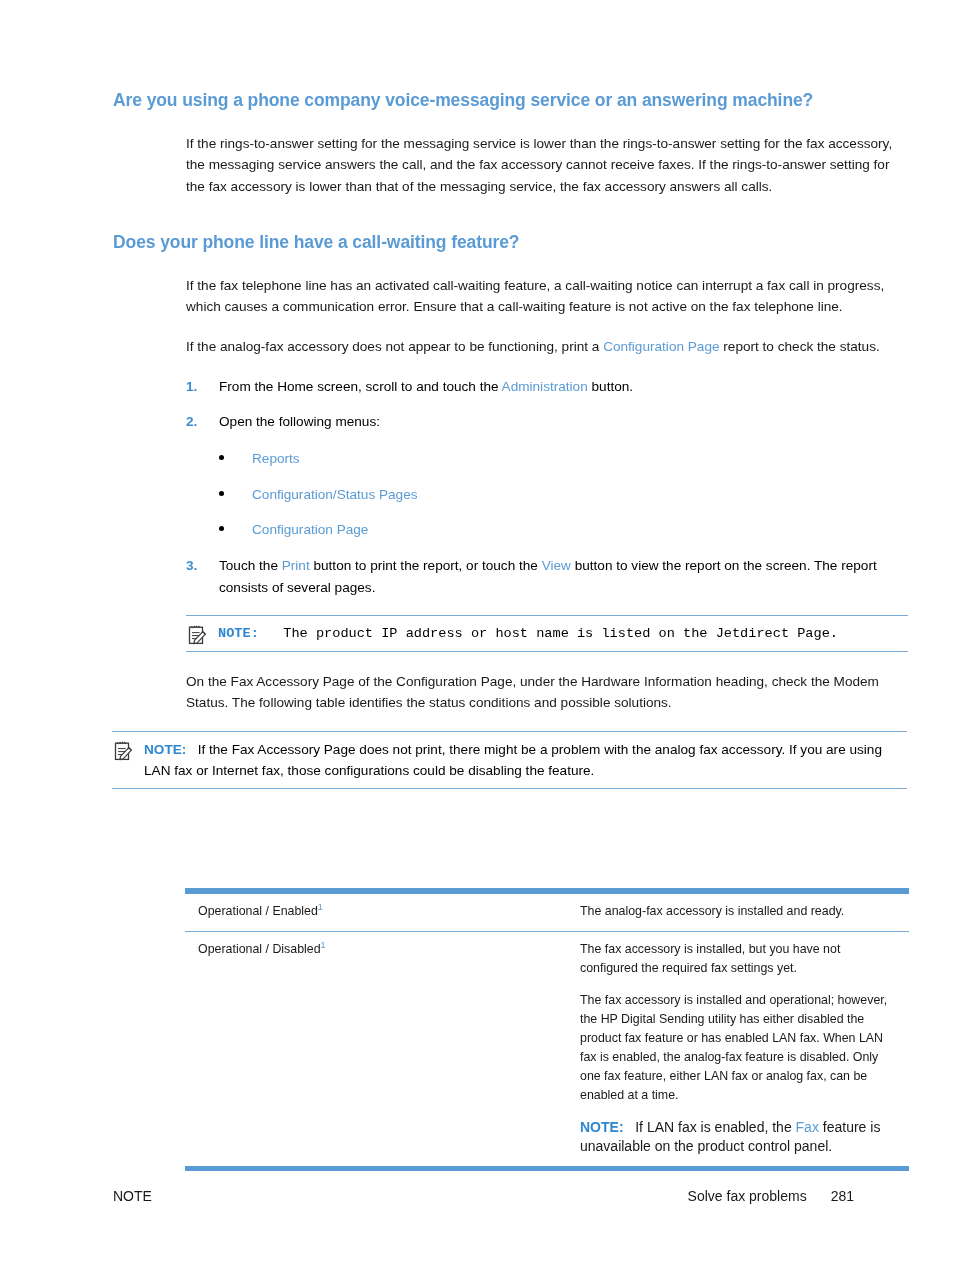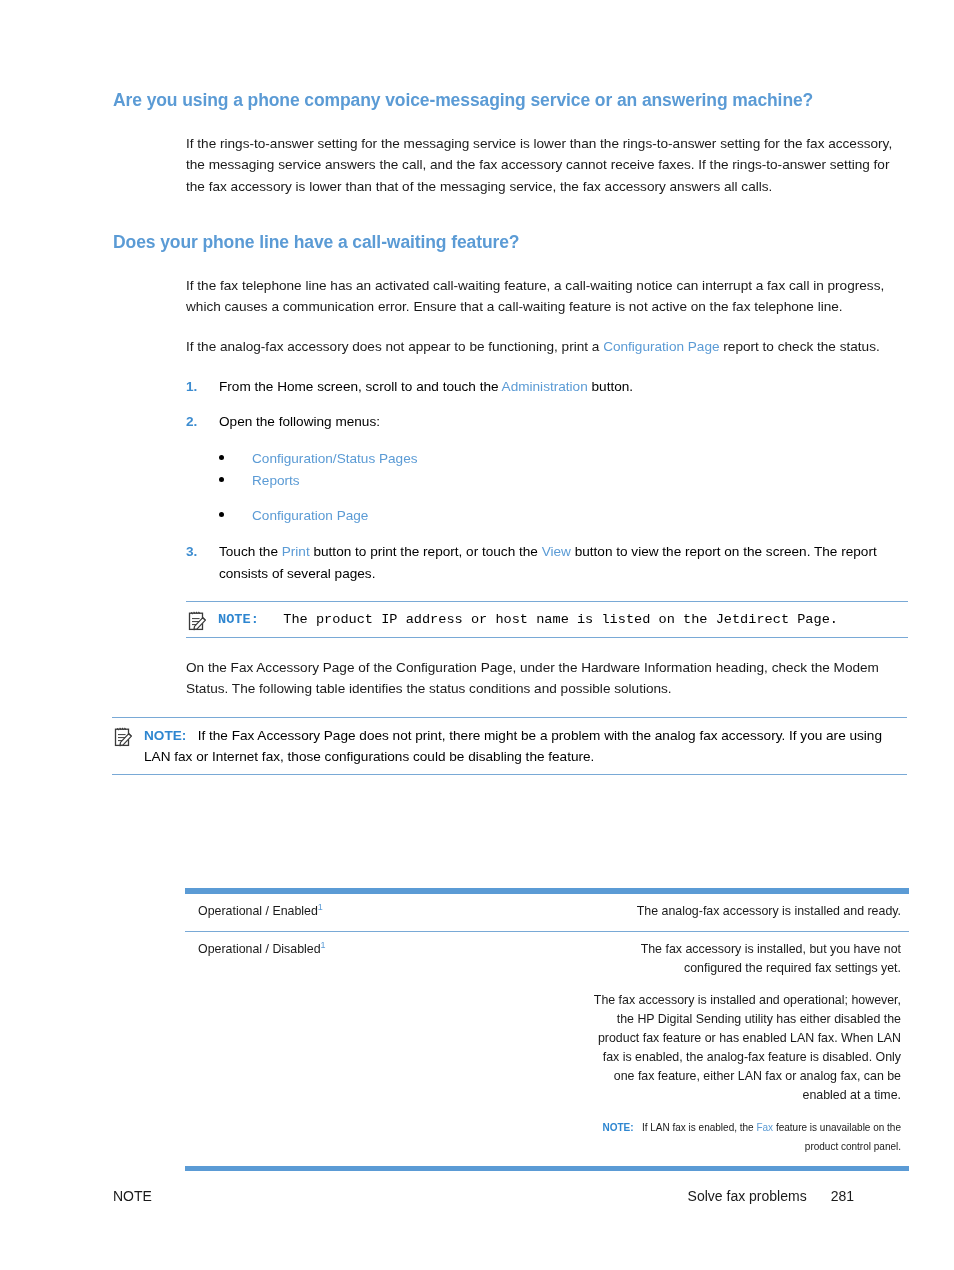--- a/index.html
+++ b/index.html
@@ -135,21 +135,21 @@
     font-weight: bold;
   }
   .note-icon {
     position: absolute;
     left: 0px;
     top: 7px;
     width: 24px;
     height: 24px;
   }
   .inline-note {
-    font-size: 10px;
+    font-size: 14px;
     line-height: 19px;
   }
   .inline-note .note-label {
     color: #2E86D0;
     font-weight: bold;
   }
 
   
   .tbl {
     width: 100%;
@@ -186,21 +186,20 @@
     width: 100%;
   }
   .tbl-wrap {
     position: absolute;
     left: 157px;
     top: 888px;
     width: 724px;
   }
   .cellpara {
     margin: 0 0 13px 0;
-    text-align: right;
   }
   .cellpara:last-child {
     margin-bottom: 0;
   }
 
   
   .footer {
     position: absolute;
     left: 85px;
     right: 72px;
@@ -243,27 +242,27 @@
       </div>
 
       <div class="oitem" style="margin-top:14px;">
         <div class="onum">2.</div>
         <div class="otext">Open the following menus:</div>
       </div>
 
     </div>
 
     <div class="blist" style="margin-top:16px;">
+      <div class="bitem">
+        <div class="bdot"><i></i></div>
+        <div class="btext">Reports</div>
+      </div>
       <div class="bitem" style="margin-top:14px;">
         <div class="bdot"><i></i></div>
         <div class="btext">Configuration/Status Pages</div>
-      </div>
-      <div class="bitem">
-        <div class="bdot"><i></i></div>
-        <div class="btext">Reports</div>
       </div>
       <div class="bitem" style="margin-top:14px;">
         <div class="bdot"><i></i></div>
         <div class="btext">Configuration Page</div>
       </div>
     </div>
 
     <div class="olist" style="margin-top:15px;">
       <div class="oitem">
         <div class="onum">3.</div>

